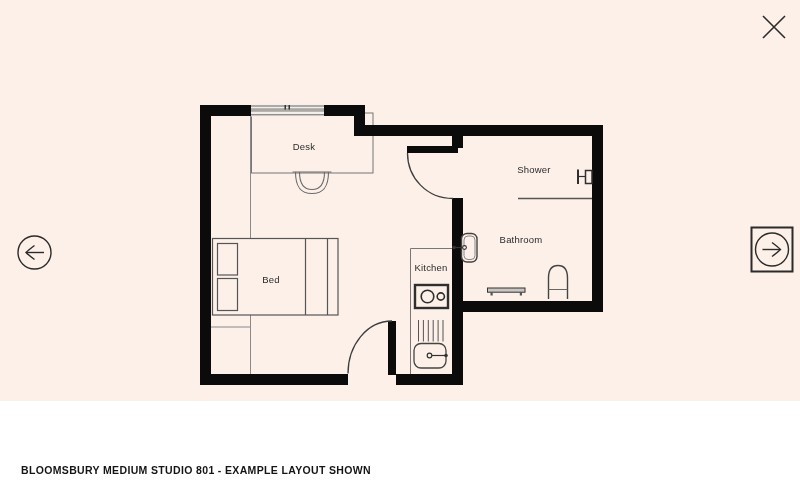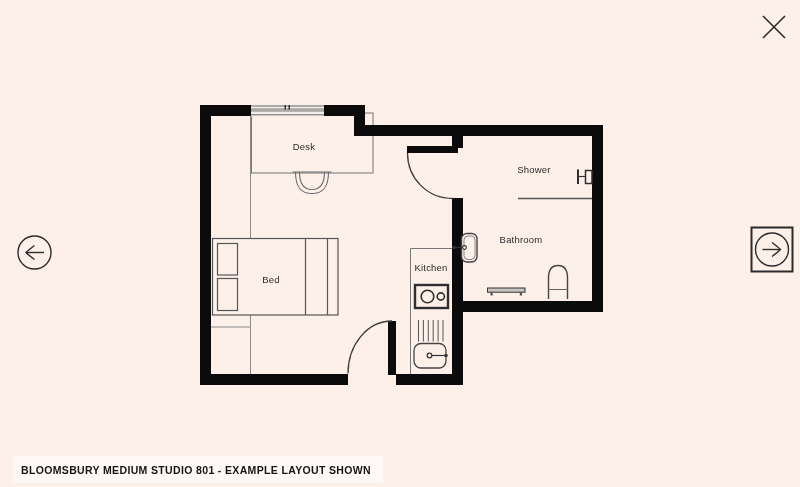--- a/index.html
+++ b/index.html
@@ -1,17 +1,17 @@
 <!DOCTYPE html>
 <html><head>
 <meta charset="utf-8">
 <style>
   html,body{margin:0;padding:0;}
   body{width:800px;height:487px;overflow:hidden;font-family:"Liberation Sans",sans-serif;}
-  .stage{position:relative;width:800px;height:487px;background:#FCF0E9;}
+  .stage{position:relative;width:800px;height:401px;background:#FCF0E9;}
   button{background:none;border:none;padding:0;margin:0;cursor:pointer;line-height:0;}
   .close-btn{position:absolute;top:13px;right:12px;width:28px;height:28px;}
   .prev-btn{position:absolute;left:16px;top:234px;width:37px;height:37px;}
   .next-btn{position:absolute;left:750px;top:226px;width:44px;height:47px;}
   .plan-svg{position:absolute;left:0;top:0;}
   .caption-chip{position:absolute;left:13px;top:456px;background:rgba(255,255,255,0.62);
     padding:4px 12px 5px 8px;}
   .caption-chip span{font-weight:bold;font-size:10.5px;letter-spacing:0.35px;color:#141414;
     font-family:"Liberation Sans",sans-serif;white-space:nowrap;}
   .room-label{font-family:"Liberation Sans",sans-serif;font-size:9.5px;fill:#2a2a2a;letter-spacing:0.2px;}

